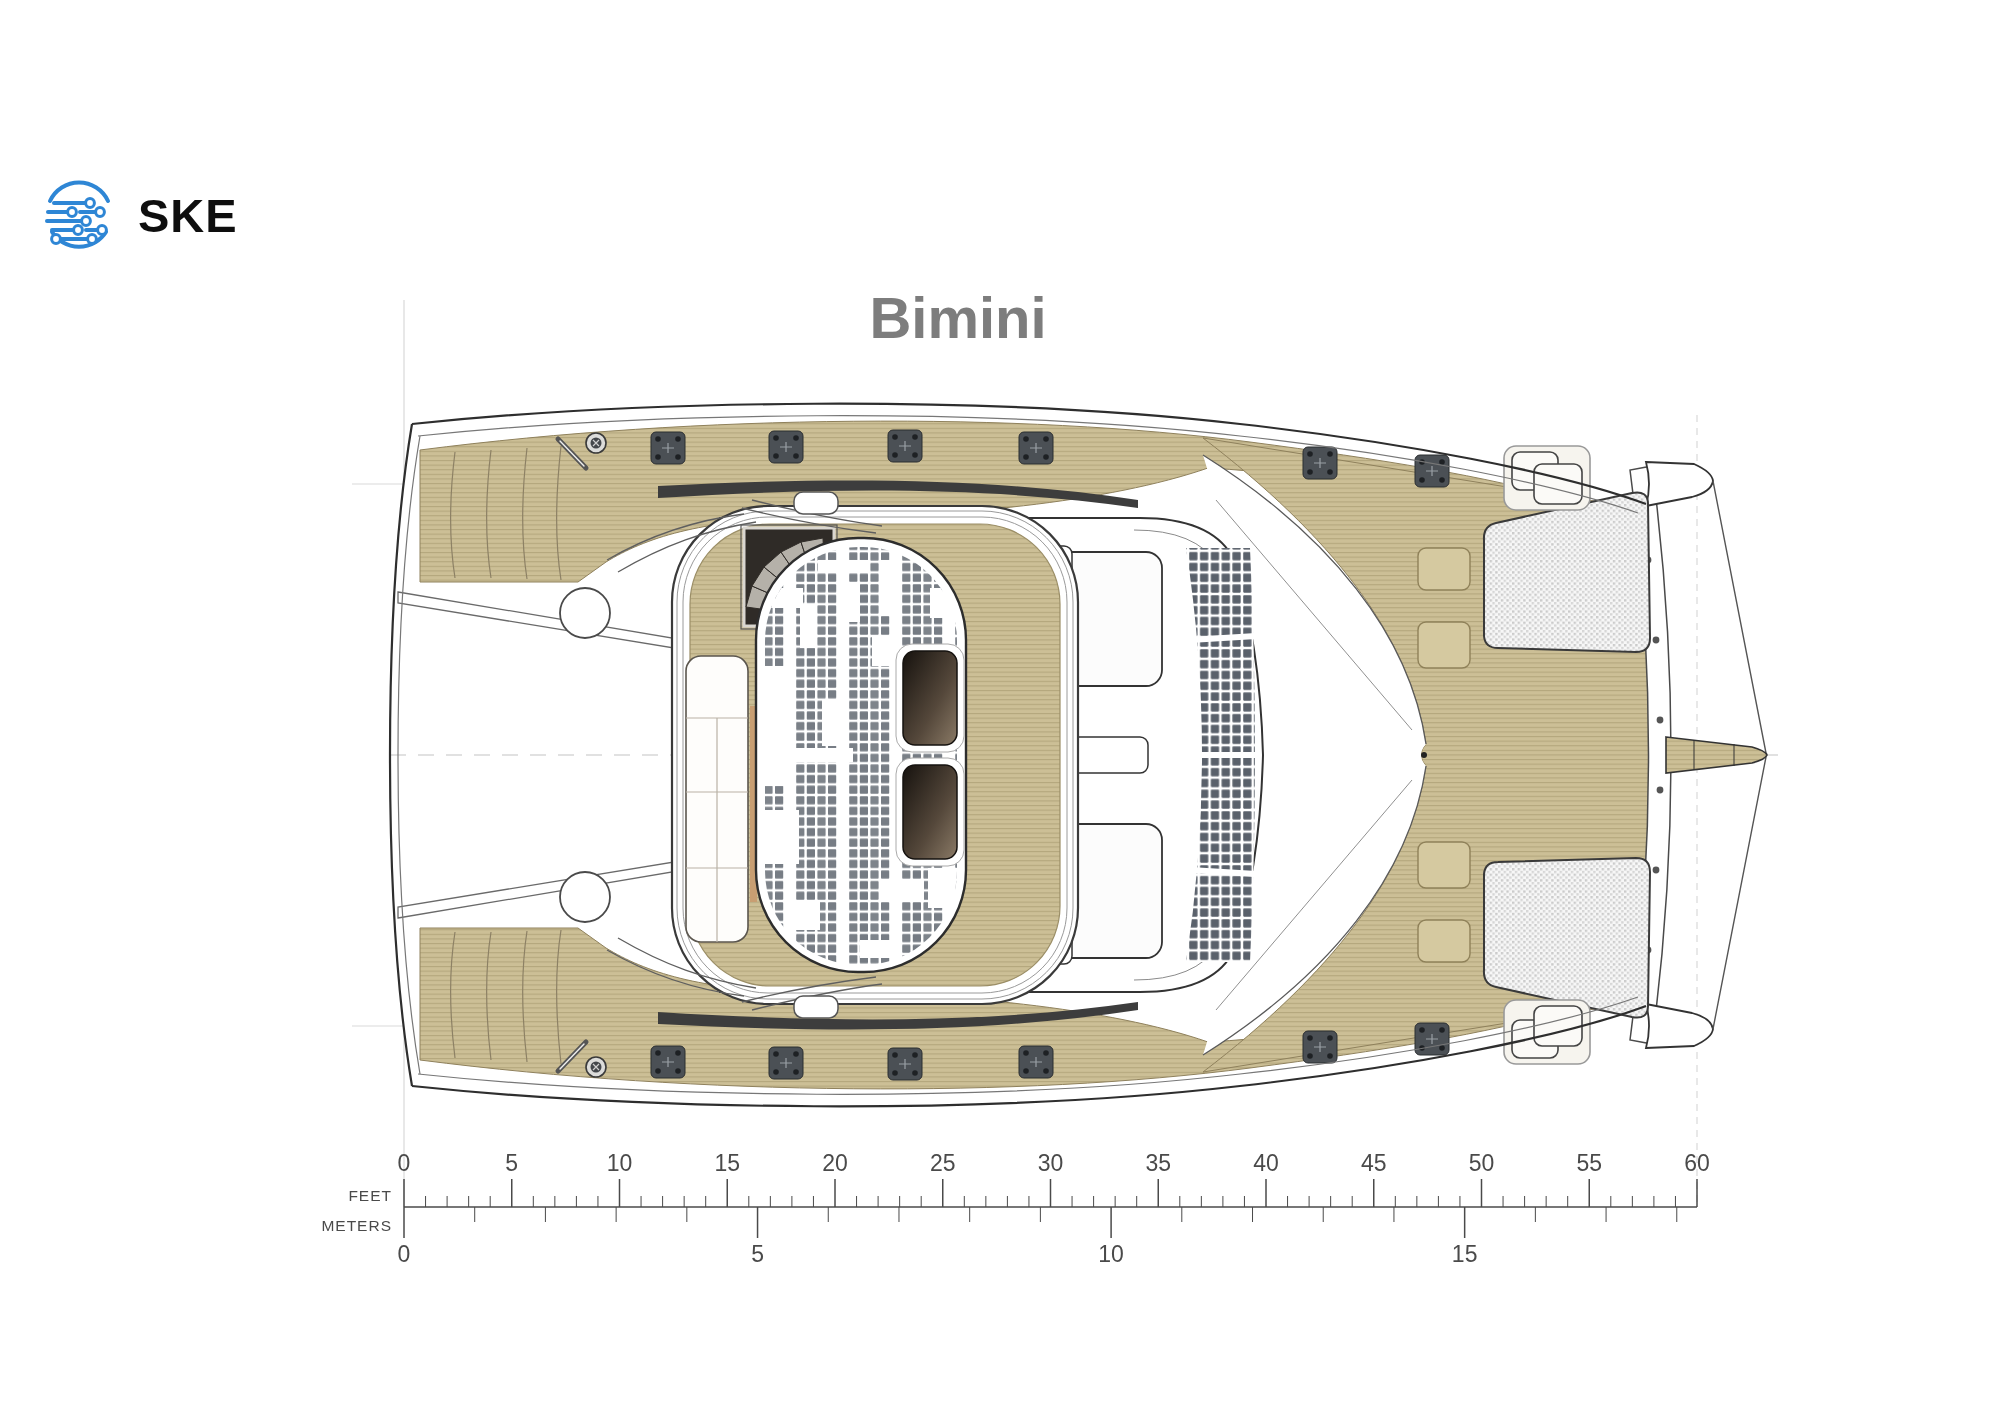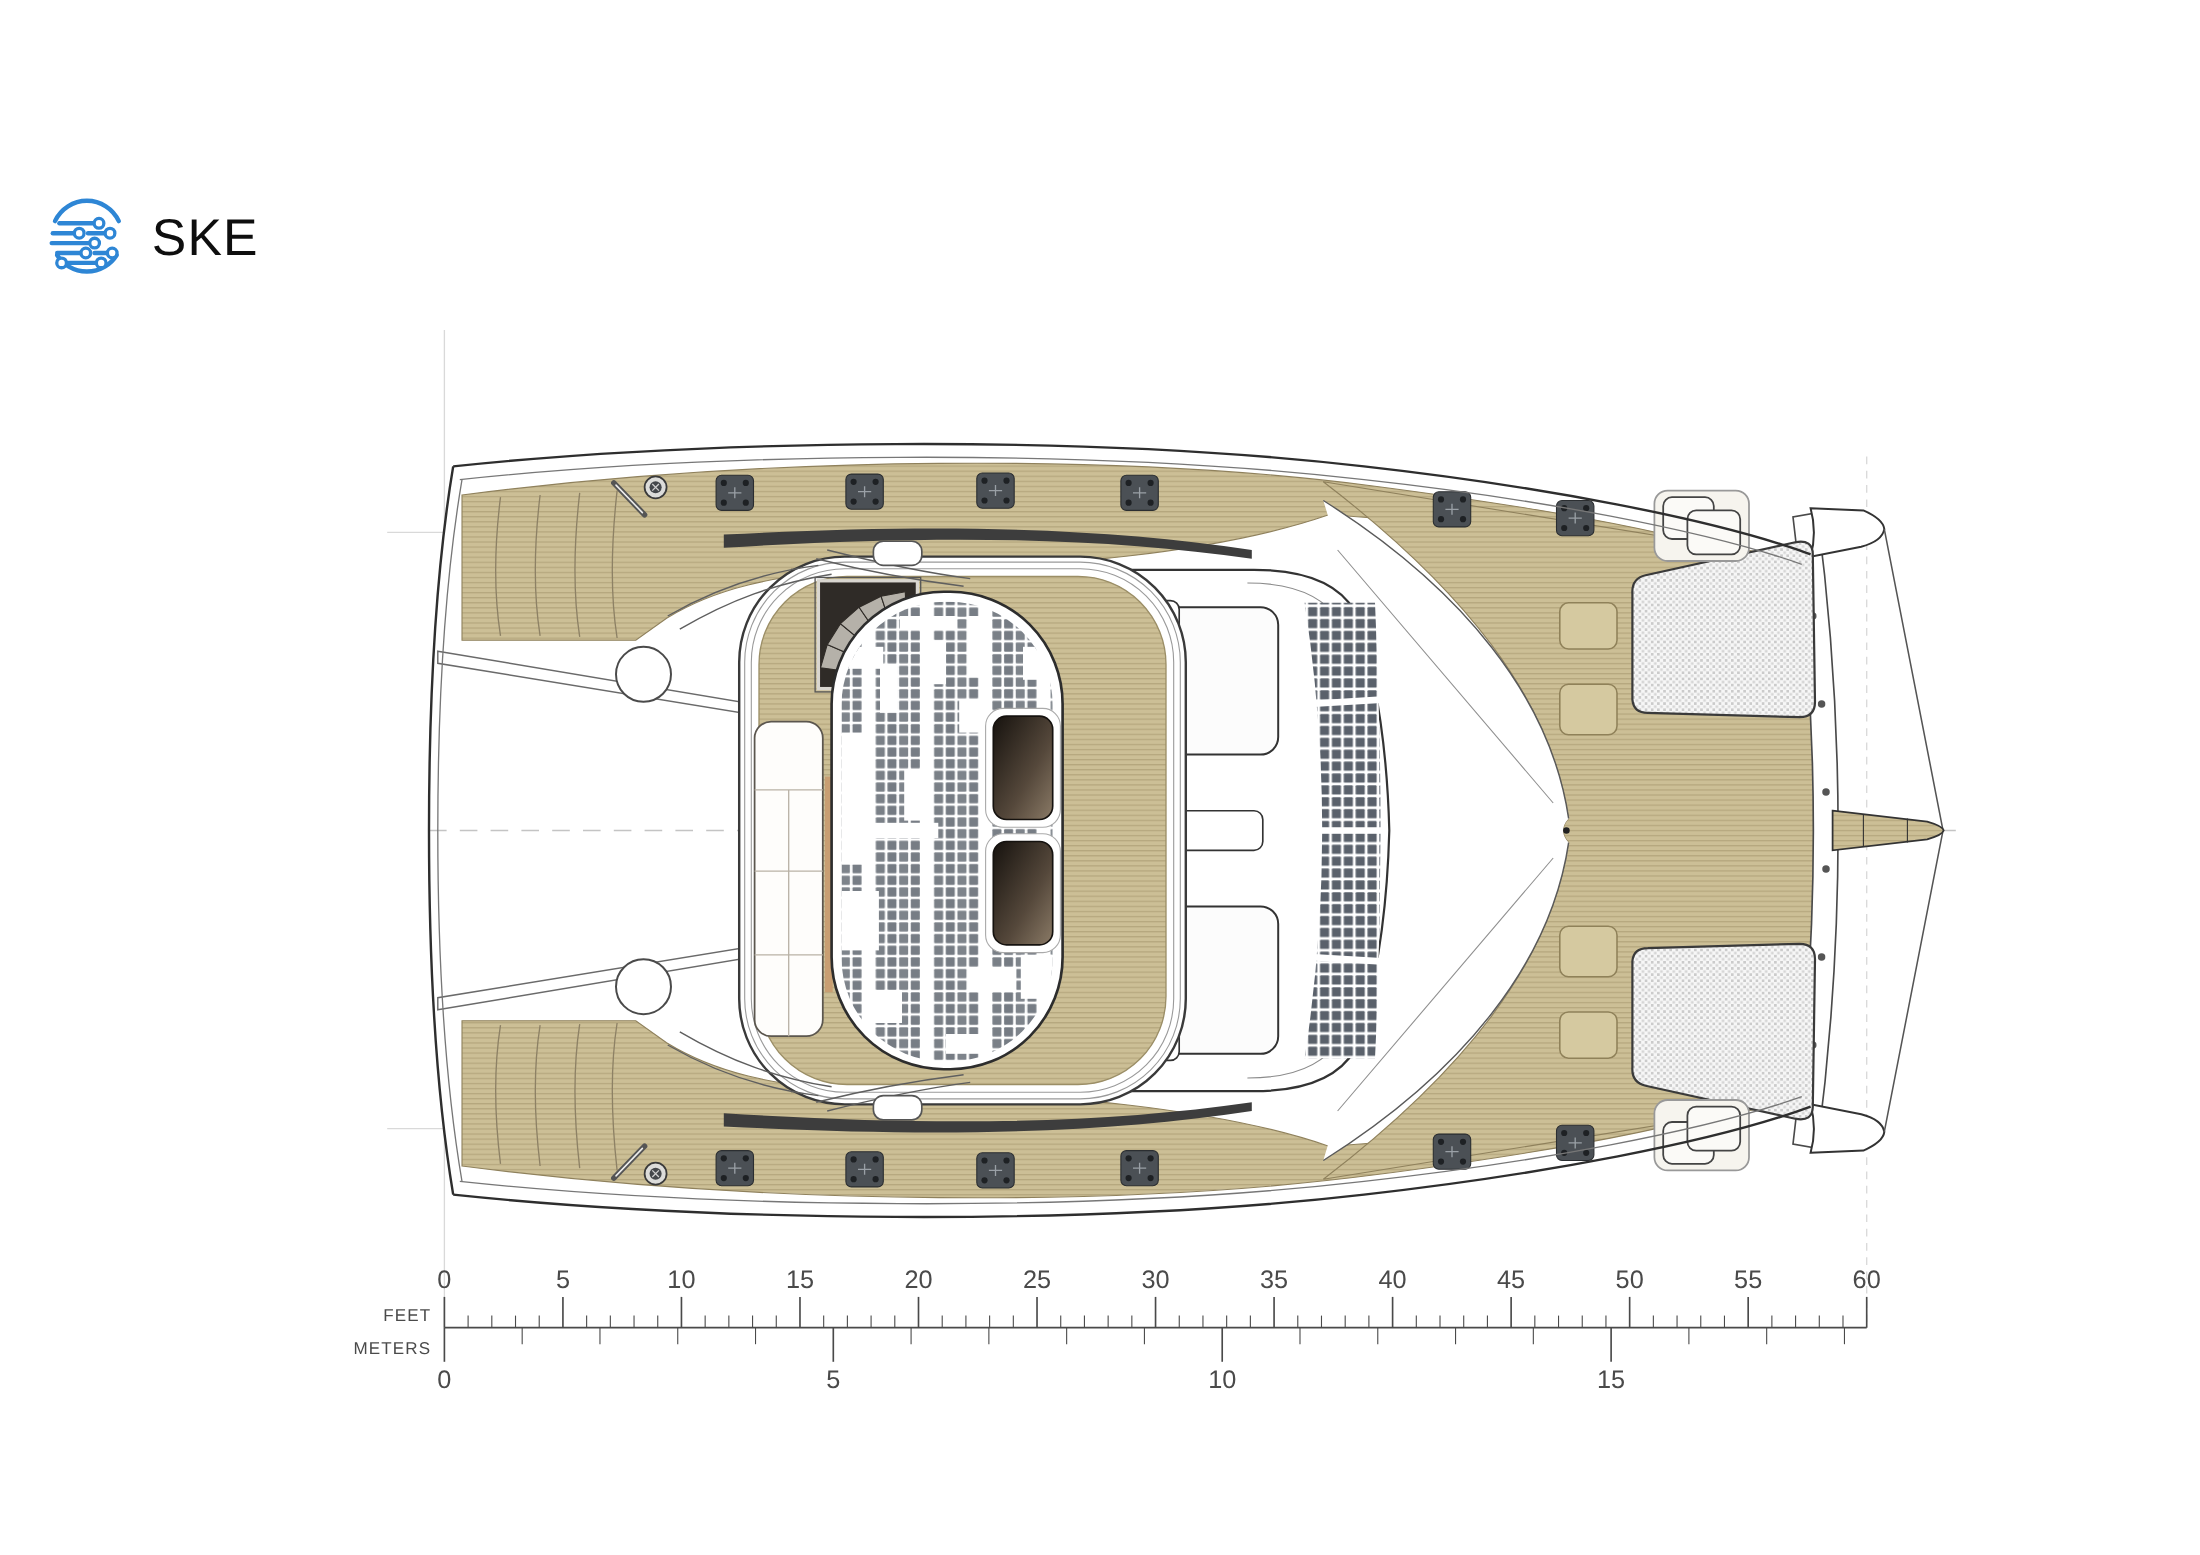--- a/index.html
+++ b/index.html
@@ -1,19 +1,19 @@
 <!DOCTYPE html>
 <html><head>
 <meta charset="utf-8">
 <style>
   html,body{margin:0;padding:0;background:#fff;}
   .screen{position:relative;width:2000px;height:1414px;background:#fff;overflow:hidden;
           font-family:"Liberation Sans", sans-serif;}
   .brand{position:absolute;left:40px;top:176px;display:flex;align-items:center;gap:20px;}
-  .brand .logo-text{font-size:47px;font-weight:400;color:#0e0e0e;letter-spacing:1px;}
+  .brand .logo-text{font-size:47px;font-weight:700;color:#0e0e0e;letter-spacing:1px;}
   .page-title{position:absolute;left:958px;top:284px;transform:translateX(-50%);
               font-size:58px;font-weight:700;color:#7d7d7d;}
   svg text{font-family:"Liberation Sans", sans-serif;}
 </style>
 </head>
 <body>
 
 <div class="screen">
 
   <div class="brand">
@@ -36,20 +36,21 @@
           <circle cx="46" cy="45" r="4.4"></circle>
         <circle cx="38" cy="54" r="4.4"></circle>
           <circle cx="62" cy="54" r="4.4"></circle>
         <circle cx="52" cy="63" r="4.4"></circle>
           <circle cx="16" cy="63" r="4.4"></circle>
       </g>
     </svg>
     <span class="logo-text">SKE</span>
   </div>
 
+  <div class="page-title">Bimini</div>
 
   <svg width="2000" height="1414" viewBox="0 0 2000 1414" style="position:absolute;left:0;top:0">
     <defs>
       <pattern id="teak" width="7" height="4.6" patternUnits="userSpaceOnUse">
         <rect width="7" height="4.6" fill="#ccbf96"></rect>
         <path d="M0,0.6 H7" stroke="#a89a70" stroke-width="1" opacity="0.75"></path>
       </pattern>
       <pattern id="mesh" width="5.6" height="5.6" patternUnits="userSpaceOnUse">
         <rect width="5.6" height="5.6" fill="#f7f7f7"></rect>
         <rect x="0" y="0" width="2.4" height="2.4" fill="#cbcbcb"></rect>

